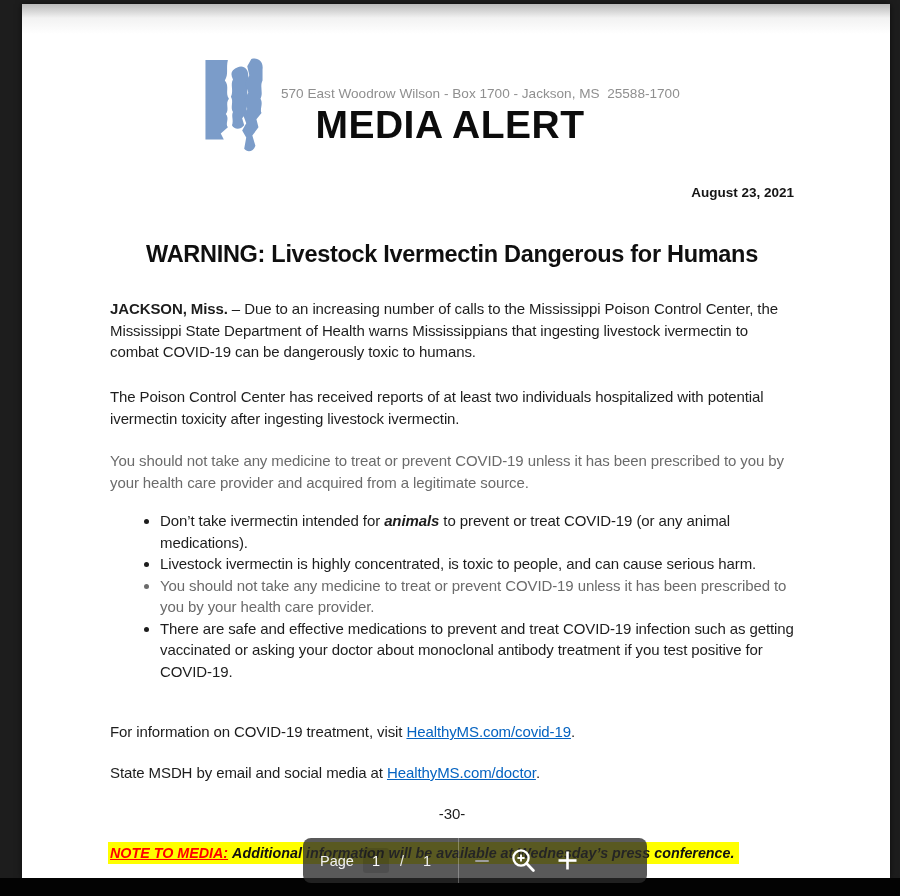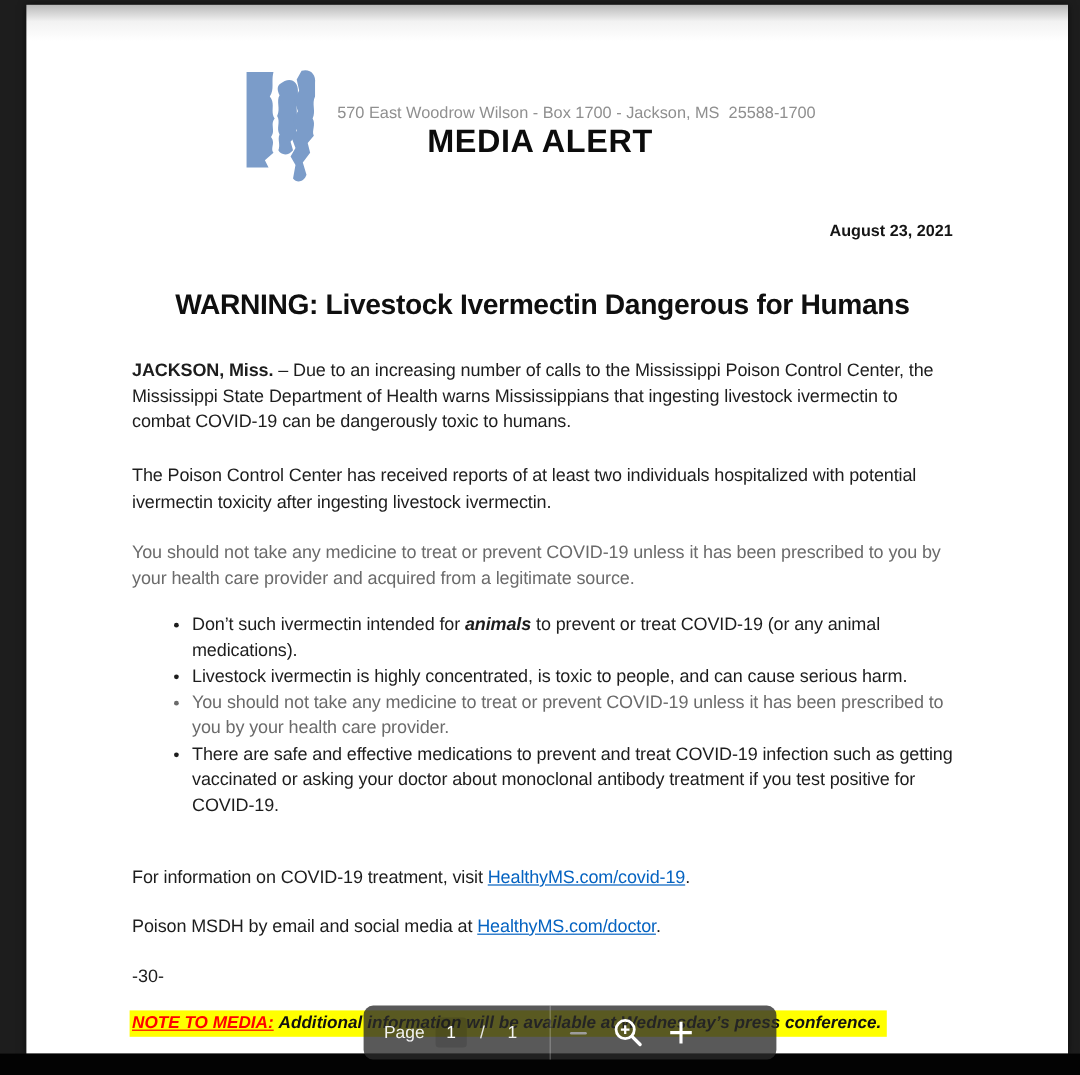--- a/index.html
+++ b/index.html
@@ -14,35 +14,35 @@
   .page{
     position:absolute;left:22px;top:4px;width:868px;height:874px;
     background:linear-gradient(180deg,#b9b9b9 0px,#f2f2f2 14px,#ffffff 30px);
     box-shadow:0 0 6px rgba(0,0,0,.6);
   }
   .abs{position:absolute;}
   
   .logo{left:180px;top:52px;width:64px;height:106px;}
   .org-name{left:258px;top:50px;font-size:22px;color:#8d8d8d;letter-spacing:.4px;white-space:pre;}
   .org-addr{left:259px;top:82px;font-size:13.6px;color:#8f8f8f;white-space:pre;}
-  .banner{left:238px;top:99px;width:380px;text-align:center;font-size:27px;font-weight:800;
+  .banner{left:238px;top:99px;width:380px;text-align:center;font-size:39px;font-weight:800;
           color:#0c0c0c;letter-spacing:.5px;font-stretch:condensed;}
   
   .col{left:88px;width:684px;}
   .date-line{top:181px;text-align:right;font-size:13.5px;font-weight:bold;color:#151515;}
   .headline{top:237px;text-align:center;font-size:23.5px;font-weight:bold;color:#0f0f0f;letter-spacing:-0.3px;margin:0;}
   .body-text{font-size:15px;line-height:21.5px;color:#1d1d1d;letter-spacing:-0.1px;}
   .muted{color:#6b6b6b;}
   .p1{top:294px;} .p2{top:382px;} .p3{top:446px;}
   .bullets{top:506px;margin:0;padding-left:50px;list-style:disc outside;box-sizing:border-box;}
   .bullets li{margin:0;}
   .em-bi{font-weight:bold;font-style:italic;}
   .p-covid{top:717px;} .p-connect{top:758px;}
   a.doc-link{color:#0563c1;text-decoration:underline;cursor:pointer;}
-  .end-mark{top:801px;text-align:left;font-size:15px;color:#1d1d1d;}
+  .end-mark{top:801px;text-align:center;font-size:15px;color:#1d1d1d;}
   .note-line{left:86px;top:840px;white-space:nowrap;}
   .note-hl{background:#ffff00;padding:3px 5px 3px 2px;font-size:14.3px;font-weight:bold;font-style:italic;color:#111;}
   .note-label{color:#ff0000;text-decoration:underline;margin-right:4px;}
   
   .bottom-strip{position:absolute;left:0;top:878px;width:900px;height:18px;background:#030303;}
   
   .toolbar{
     position:absolute;left:303px;top:838px;width:344px;height:45px;
     background:rgba(42,42,42,.78);border-radius:8px;color:#f2f2f2;
   }
@@ -78,29 +78,29 @@
 
   <h1 class="abs col headline">WARNING: Livestock Ivermectin Dangerous for Humans</h1>
 
   <div class="abs col body-text p1"><b>JACKSON, Miss.</b><span> – Due to an increasing number of calls to the Mississippi Poison Control Center, the Mississippi State Department of Health warns Mississippians that ingesting livestock ivermectin to combat COVID-19 can be dangerously toxic to humans.</span></div>
 
   <div class="abs col body-text p2">The Poison Control Center has received reports of at least two individuals hospitalized with potential ivermectin toxicity after ingesting livestock ivermectin.</div>
 
   <div class="abs col body-text p3 muted">You should not take any medicine to treat or prevent COVID-19 unless it has been prescribed to you by your health care provider and acquired from a legitimate source.</div>
 
   <ul class="abs col body-text bullets">
-    <li><span>Don’t such ivermectin intended for </span><span class="em-bi">animals</span><span> to prevent or treat COVID-19 (or any animal medications).</span></li>
+    <li><span>Don’t take ivermectin intended for </span><span class="em-bi">animals</span><span> to prevent or treat COVID-19 (or any animal medications).</span></li>
     <li><span>Livestock ivermectin is highly concentrated, is toxic to people, and can cause serious harm.</span></li>
     <li class="muted"><span>You should not take any medicine to treat or prevent COVID-19 unless it has been prescribed to you by your health care provider.</span></li>
     <li><span>There are safe and effective medications to prevent and treat COVID-19 infection such as getting vaccinated or asking your doctor about monoclonal antibody treatment if you test positive for COVID-19.</span></li>
   </ul>
 
   <div class="abs col body-text p-covid"><span>For information on COVID-19 treatment, visit </span><a class="doc-link">HealthyMS.com/covid-19</a><span>.</span></div>
 
-  <div class="abs col body-text p-connect"><span>Poison MSDH by email and social media at </span><a class="doc-link">HealthyMS.com/doctor</a><span>.</span></div>
+  <div class="abs col body-text p-connect"><span>State MSDH by email and social media at </span><a class="doc-link">HealthyMS.com/doctor</a><span>.</span></div>
 
   <div class="abs col end-mark">-30-</div>
 
   <div class="abs note-line">
     <span class="note-hl"><span class="note-label">NOTE TO MEDIA:</span><span>Additional information will be available at Wednesday’s press conference.</span></span>
   </div>
 
 </div>
 
 <div class="bottom-strip"></div>

